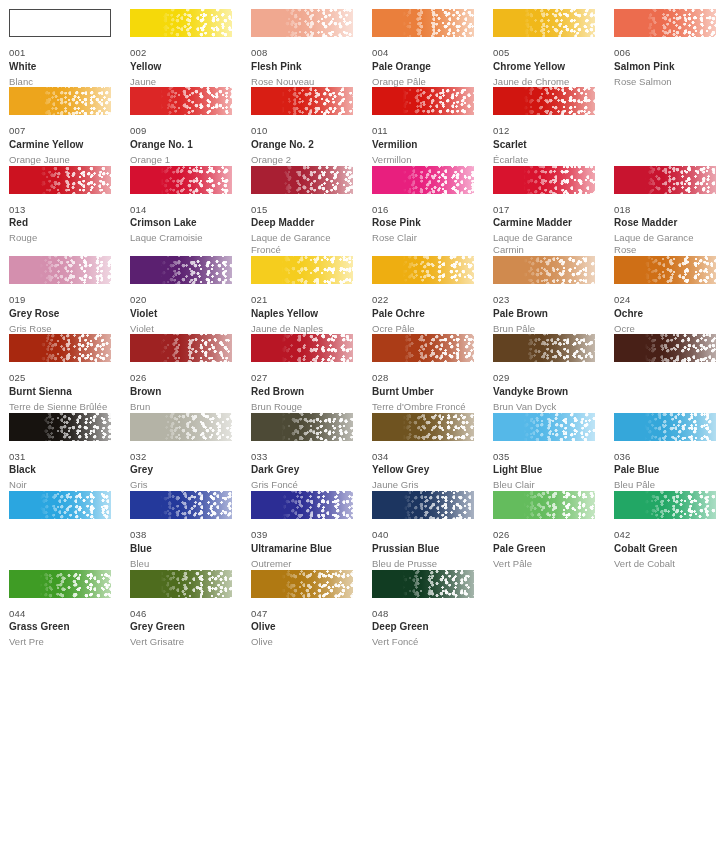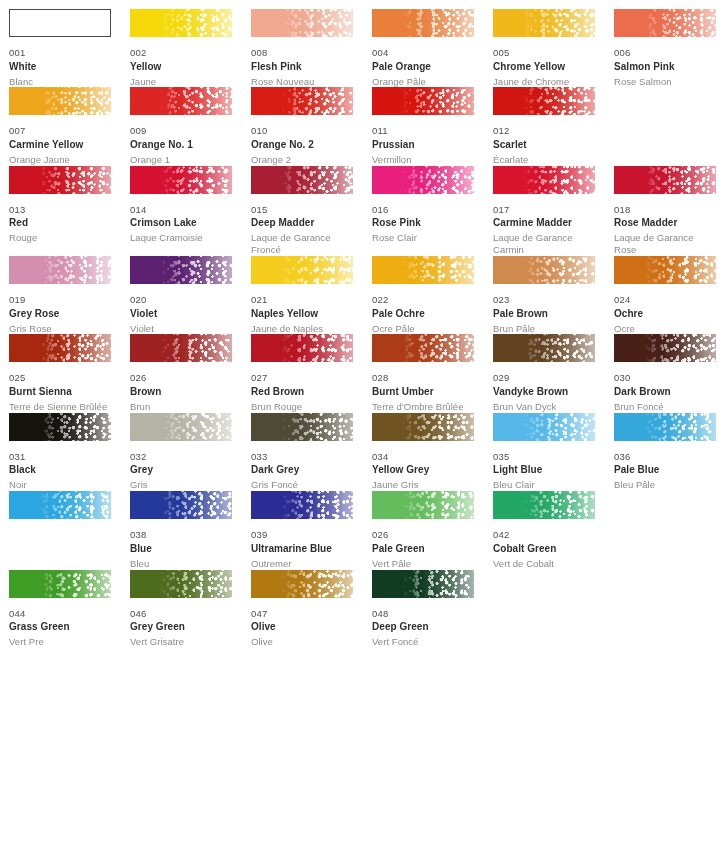--- a/index.html
+++ b/index.html
@@ -218,21 +218,21 @@
         </div>
       </div>
       <div class="swatch-cell">
         <div class="swatch-chip">
           <div class="chip-base" style="background: rgb(214, 21, 15);"></div>
           <div class="chip-grain" style="background-position: 5px 6px, 13px 0px, 0px 1px, 3px 8px, 5px 0px, 10px 2px, 2px 5px;"></div>
           <div class="chip-fade"></div>
         </div>
         <div class="swatch-meta">
           <div class="swatch-code">011</div>
-          <div class="swatch-name-en">Prussian</div>
+          <div class="swatch-name-en">Vermilion</div>
           <div class="swatch-name-fr">Vermillon</div>
         </div>
       </div>
       <div class="swatch-cell">
         <div class="swatch-chip">
           <div class="chip-base" style="background: rgb(209, 21, 16);"></div>
           <div class="chip-grain" style="background-position: 12px 0px, 16px 0px, 0px 5px, 9px 4px, 7px 7px, 11px 5px, 7px 0px;"></div>
           <div class="chip-fade"></div>
         </div>
         <div class="swatch-meta">
@@ -429,46 +429,41 @@
       </div>
       <div class="swatch-cell">
         <div class="swatch-chip">
           <div class="chip-base" style="background: rgb(171, 60, 23);"></div>
           <div class="chip-grain" style="background-position: 7px 3px, 13px 0px, 0px 4px, 10px 0px, 9px 9px, 3px 11px, 7px 8px;"></div>
           <div class="chip-fade"></div>
         </div>
         <div class="swatch-meta">
           <div class="swatch-code">028</div>
           <div class="swatch-name-en">Burnt Umber</div>
-          <div class="swatch-name-fr">Terre d'Ombre Brûlée</div>
+          <div class="swatch-name-fr">Terre d'Ombre Froncé</div>
         </div>
       </div>
       <div class="swatch-cell">
         <div class="swatch-chip">
           <div class="chip-base" style="background: rgb(98, 66, 33);"></div>
           <div class="chip-grain" style="background-position: 1px 8px, 16px 0px, 0px 8px, 16px 8px, 11px 6px, 4px 0px, 12px 3px;"></div>
           <div class="chip-fade"></div>
         </div>
         <div class="swatch-meta">
           <div class="swatch-code">029</div>
           <div class="swatch-name-en">Vandyke Brown</div>
           <div class="swatch-name-fr">Brun Van Dyck</div>
         </div>
       </div>
       <div class="swatch-cell">
         <div class="swatch-chip">
           <div class="chip-base" style="background: rgb(72, 32, 23);"></div>
           <div class="chip-grain" style="background-position: 8px 2px, 2px 0px, 0px 12px, 3px 4px, 13px 3px, 5px 3px, 1px 9px;"></div>
           <div class="chip-fade"></div>
         </div>
-        <div class="swatch-meta">
-          <div class="swatch-code">030</div>
-          <div class="swatch-name-en">Dark Brown</div>
-          <div class="swatch-name-fr">Brun Foncé</div>
-        </div>
       </div>
     </div>
     <div class="swatch-row">
       <div class="swatch-cell">
         <div class="swatch-chip">
           <div class="chip-base" style="background: rgb(23, 19, 15);"></div>
           <div class="chip-grain" style="background-position: 2px 7px, 5px 0px, 0px 3px, 9px 0px, 0px 0px, 6px 6px, 6px 4px;"></div>
           <div class="chip-fade"></div>
         </div>
         <div class="swatch-meta">
@@ -565,20 +560,32 @@
           <div class="chip-fade"></div>
         </div>
         <div class="swatch-meta">
           <div class="swatch-code">039</div>
           <div class="swatch-name-en">Ultramarine Blue</div>
           <div class="swatch-name-fr">Outremer</div>
         </div>
       </div>
       <div class="swatch-cell">
         <div class="swatch-chip">
+          <div class="chip-base" style="background: rgb(28, 53, 96);"></div>
+          <div class="chip-grain" style="background-position: 0px 8px, 15px 0px, 0px 0px, 6px 0px, 3px 3px, 3px 5px, 3px 3px;"></div>
+          <div class="chip-fade"></div>
+        </div>
+        <div class="swatch-meta">
+          <div class="swatch-code">040</div>
+          <div class="swatch-name-en">Prussian Blue</div>
+          <div class="swatch-name-fr">Bleu de Prusse</div>
+        </div>
+      </div>
+      <div class="swatch-cell">
+        <div class="swatch-chip">
           <div class="chip-base" style="background: rgb(100, 188, 93);"></div>
           <div class="chip-grain" style="background-position: 7px 2px, 1px 0px, 0px 4px, 12px 8px, 5px 0px, 4px 8px, 8px 9px;"></div>
           <div class="chip-fade"></div>
         </div>
         <div class="swatch-meta">
           <div class="swatch-code">026</div>
           <div class="swatch-name-en">Pale Green</div>
           <div class="swatch-name-fr">Vert Pâle</div>
         </div>
       </div>

